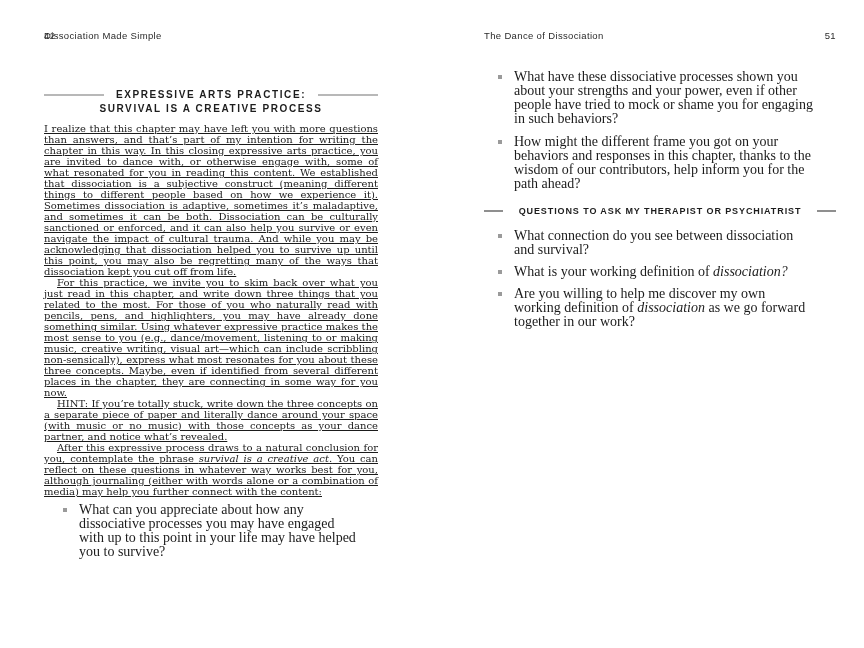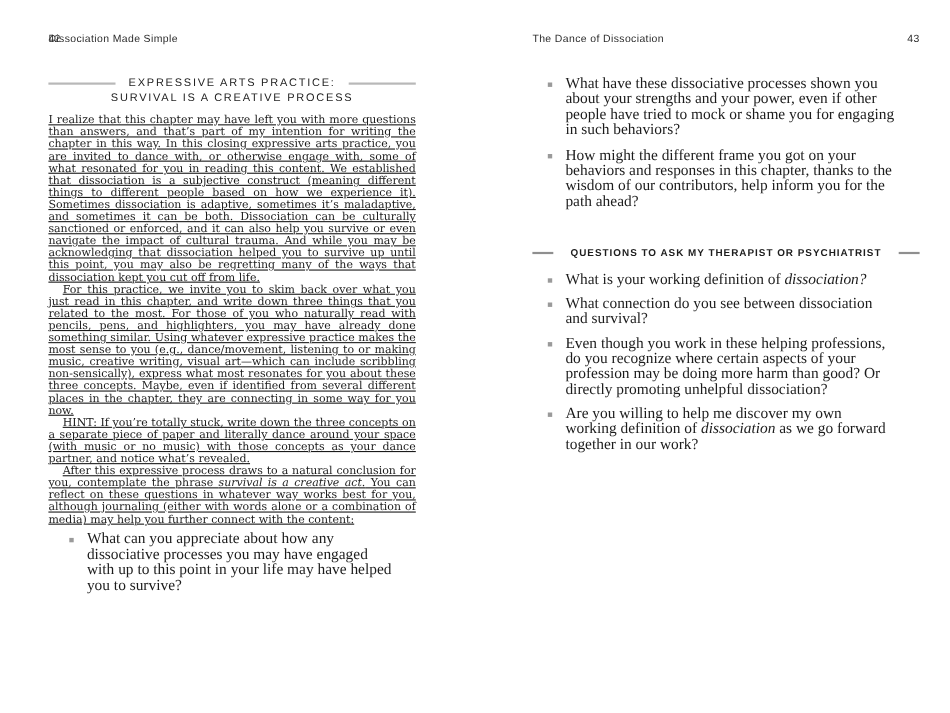--- a/index.html
+++ b/index.html
@@ -18,23 +18,23 @@
   .runhead {
     position:relative; height:12px; line-height:12px; text-align:left;
     font-family:"Liberation Sans", sans-serif;
     font-size:9.5px; letter-spacing:0.35px; color:#2b2b2b;
   }
   .runhead .pagenum { position:absolute; top:0; }
   .page.left  .pagenum { left:0; }
   .page.right .pagenum { right:0; }
 
   .heading {
-    margin-top:27px;
+    margin-top:46px;
     font-family:"Liberation Sans", sans-serif;
-    font-weight:normal; font-size:10px; letter-spacing:1.6px;
+    font-weight:bold; font-size:10px; letter-spacing:1.6px;
     color:#1d1d1d; 
   }
   .h-row { display:flex; align-items:center; justify-content:center; gap:12px; line-height:14px; white-space:nowrap; }
   .h-rule { flex:1 1 40px; min-width:10px; height:2px; background:#b8b8b8; }
 
   .body-text { margin-top:7px; font-size:10px; line-height:11px; text-align:justify;text-decoration:underline; }
   .body-text p.indent { text-indent:13px; }
 
   ul.bullets { list-style:none; }
   ul.bullets li { display:flex; margin-bottom:9px; }
@@ -42,21 +42,21 @@
   .b-text { margin-left:12px; font-size:14px; line-height:14px; text-align:left;font-family:Liberation Serif, serif; }
 
   .page.left ul.bullets { padding-left:19px; margin-top:6px; }
   .page.left .b-text { width:281px; }
 
   .page.right ul.bullets { padding-left:14px; }
   .page.right .b-text { width:300px; }
   .page.right ul.continued { margin-top:28px; }
 
   .q-heading {
-    margin-top:34px;
+    margin-top:15px;
     display:flex; align-items:center; gap:16px; white-space:nowrap;
     font-family:"Liberation Sans", sans-serif;
     font-weight:bold; font-size:9px; letter-spacing:0.9px; color:#1d1d1d;
   }
   .q-dash { flex:1 1 14px; min-width:8px; height:2px; background:#8f8f8f; }
   ul.questions { margin-top:13px; }
   ul.questions li { margin-bottom:8px; }
 </style>
 </head>
 <body>
@@ -89,21 +89,21 @@
     <li>
       <span class="sq"></span>
       <span class="b-text">What can you appreciate about how any dissociative processes you may have engaged with up to this point in your life may have helped you to survive?</span>
     </li>
   </ul>
 </section>
 
 <section class="page right">
   <header class="runhead">
     <span class="runtitle">The Dance of Dissociation</span>
-    <span class="pagenum">43</span>
+    <span class="pagenum">51</span>
   </header>
 
   <ul class="bullets continued">
     <li>
       <span class="sq"></span>
       <span class="b-text">What have these dissociative processes shown you about your strengths and your power, even if other people have tried to mock or shame you for engaging in such behaviors?</span>
     </li>
     <li>
       <span class="sq"></span>
       <span class="b-text">How might the different frame you got on your behaviors and responses in this chapter, thanks to the wisdom of our contributors, help inform you for the path ahead?</span>
@@ -112,28 +112,24 @@
 
   <div class="q-heading">
     <span class="q-dash"></span>
     <span class="h-text">QUESTIONS TO ASK MY THERAPIST OR PSYCHIATRIST</span>
     <span class="q-dash"></span>
   </div>
 
   <ul class="bullets questions">
     <li>
       <span class="sq"></span>
-      <span class="b-text"><span>What is your working definition of </span><i>dissociation?</i></span>
-    </li>
-    <li>
-      <span class="sq"></span>
       <span class="b-text">What connection do you see between dissociation and survival?</span>
     </li>
     <li>
       <span class="sq"></span>
-      <span class="b-text">Even though you work in these helping professions, do you recognize where certain aspects of your profession may be doing more harm than good? Or directly promoting unhelpful dissociation?</span>
+      <span class="b-text"><span>What is your working definition of </span><i>dissociation?</i></span>
     </li>
     <li>
       <span class="sq"></span>
       <span class="b-text"><span>Are you willing to help me discover my own working definition of </span><i>dissociation</i><span> as we go forward together in our work?</span></span>
     </li>
   </ul>
 </section>
 
 </body></html>

